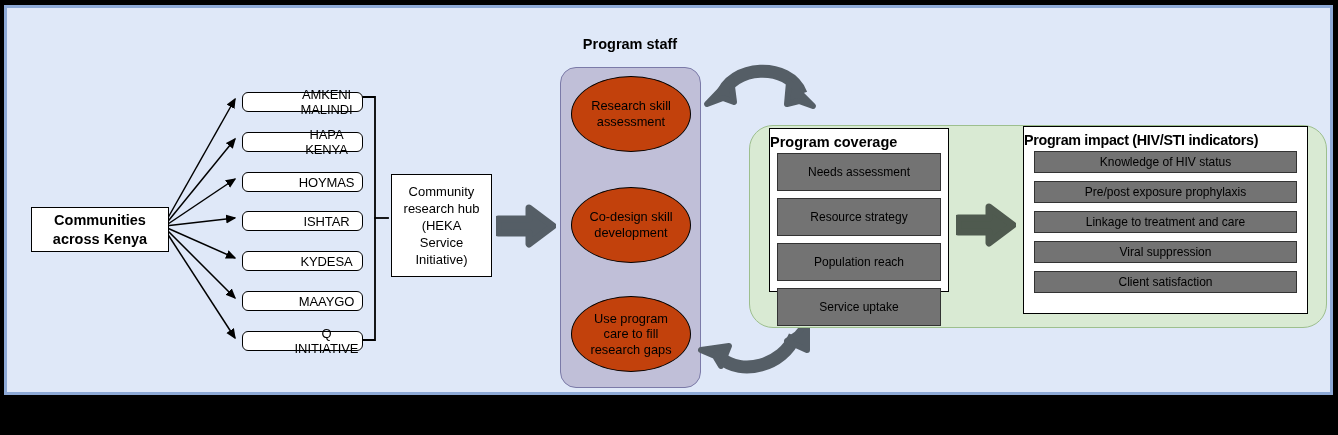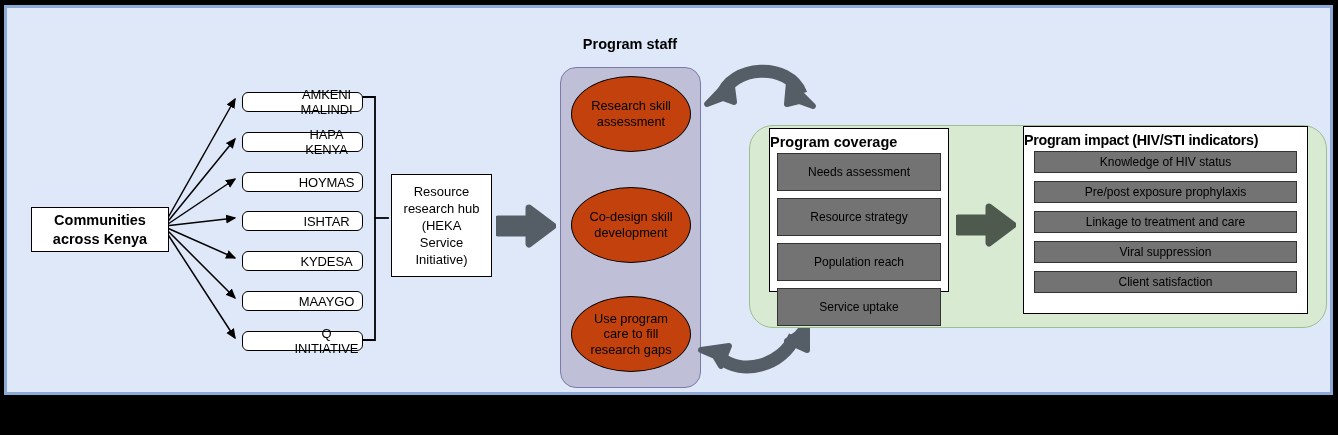--- a/index.html
+++ b/index.html
@@ -136,21 +136,21 @@
       </div>
     <div class="node rect rounded orgbox" style="top:283px">
         <span>MAAYGO</span>
       </div>
     <div class="node rect rounded orgbox" style="top:323px">
         <span>Q INITIATIVE</span>
       </div>
 
     <div class="node rect" id="hub">
       <span>
-        <span>Resource</span><br>
+        <span>Community</span><br>
         <span>research hub</span><br>
         <span>(HEKA</span><br>
         <span>Service</span><br>
         <span>Initiative)</span>
       </span>
     </div>
 
     <svg class="blockarrow" style="left:489px;top:196px;width:60px;height:44px" viewBox="0 0 60 44">
       <path d="M2,15 L33,15 L33,4 L57,22 L33,40 L33,29 L2,29 Z" fill="#555e66" stroke="#555e66" stroke-width="7" stroke-linejoin="round"></path>
     </svg>

